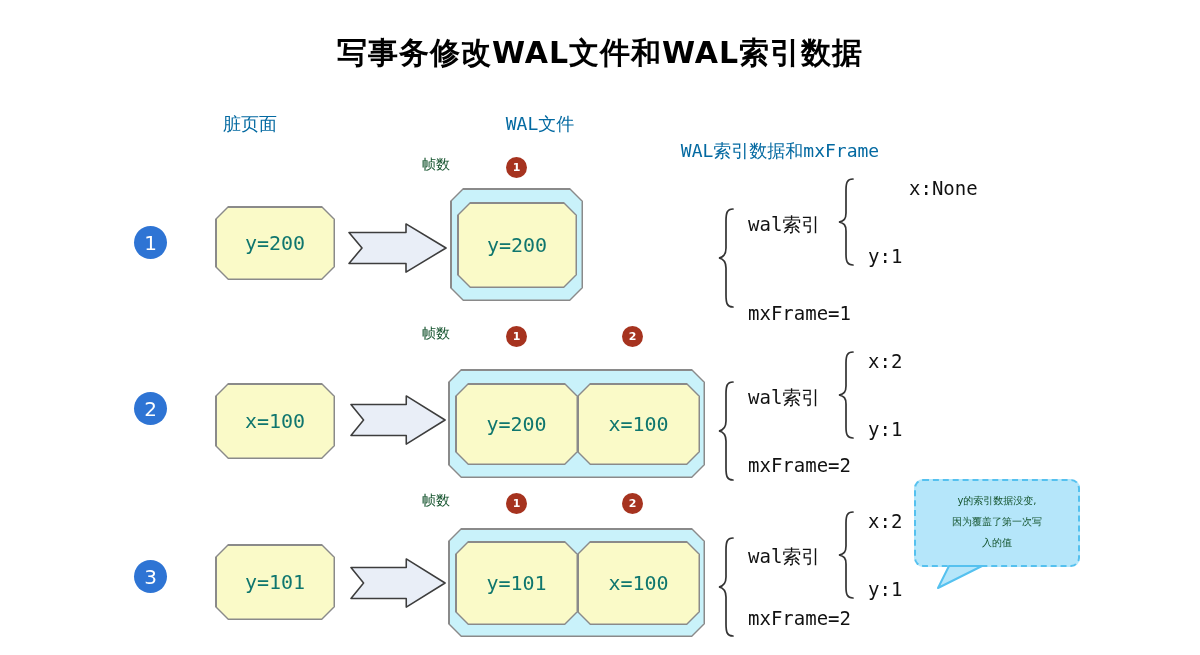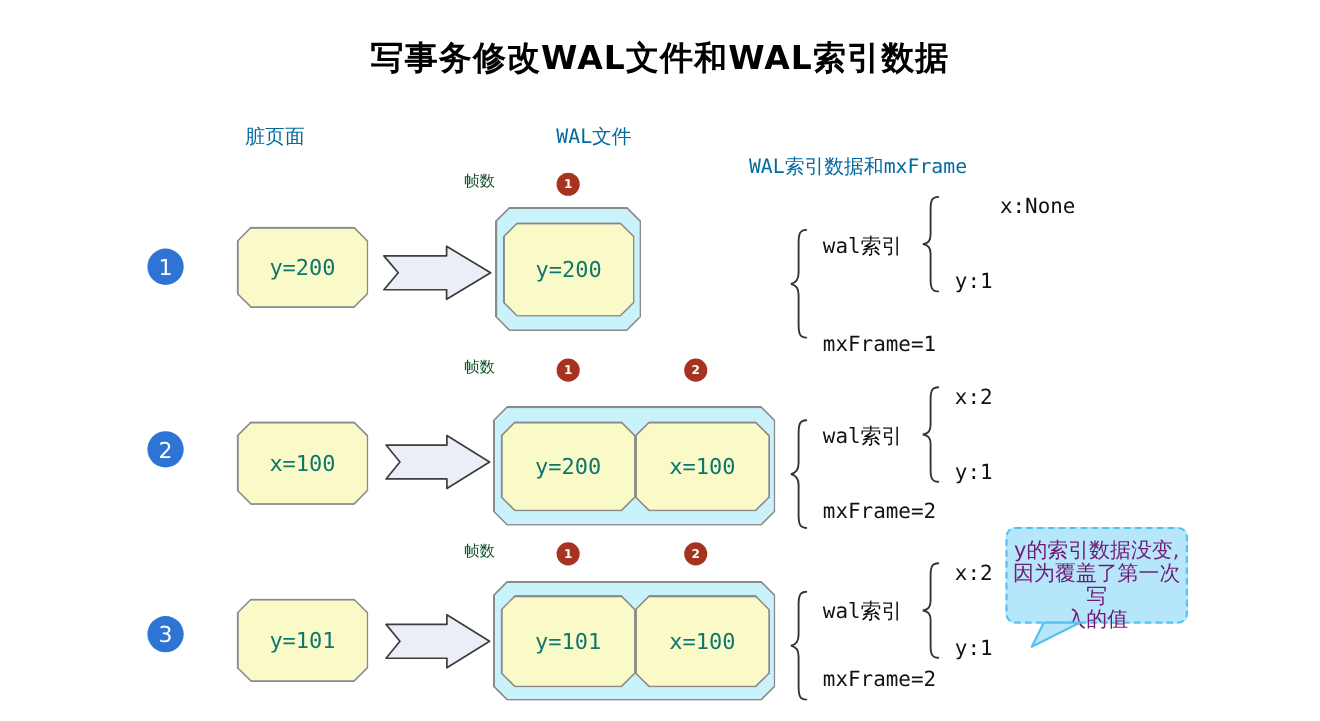--- a/index.html
+++ b/index.html
@@ -20,22 +20,22 @@
     clip-path:polygon(13px 0,calc(100% - 13px) 0,100% 13px,100% calc(100% - 13px),calc(100% - 13px) 100%,13px 100%,0 calc(100% - 13px),0 13px);}
   .octo>.of{position:absolute;inset:1.5px;background:var(--box-fill);
     clip-path:polygon(12px 0,calc(100% - 12px) 0,100% 12px,100% calc(100% - 12px),calc(100% - 12px) 100%,12px 100%,0 calc(100% - 12px),0 12px);}
   .octo>.of.cyan{background:var(--container-fill);}
   .octo>.ol{position:absolute;inset:0;display:flex;align-items:center;justify-content:center;
     font-size:20px;color:#0f766e;font-family:"DejaVu Sans Mono","Liberation Mono",monospace;}
   .arrow polygon{fill:var(--arrow-fill);stroke:#3d3d3d;stroke-width:1.6;stroke-linejoin:round;}
   .brace path{stroke:#333;fill:none;stroke-width:1.7;stroke-linecap:round;}
   .side{font-size:19px;line-height:24px;color:#111;}
   .callout{background:var(--callout-fill);border:2px dashed var(--callout-border);border-radius:9px;
-    box-sizing:border-box;font-size:19px;line-height:21px;text-align:center;white-space:pre-line;
-    padding-top:9px;color:#701a75;}
+    box-sizing:border-box;font-size:10px;line-height:21px;text-align:center;white-space:pre-line;
+    padding-top:9px;color:#14532d;}
   .tail polygon{fill:var(--callout-fill);stroke:var(--callout-border);stroke-width:2;stroke-linejoin:round;}
 </style>
 </head>
 <body>
 
 <div class="stage">
 
   <div class="abs title" style="top:33px;left:0;">写事务修改WAL文件和WAL索引数据</div>
 
   <div class="abs hdr" style="left:190px;top:112px;width:120px;">脏页面</div>

